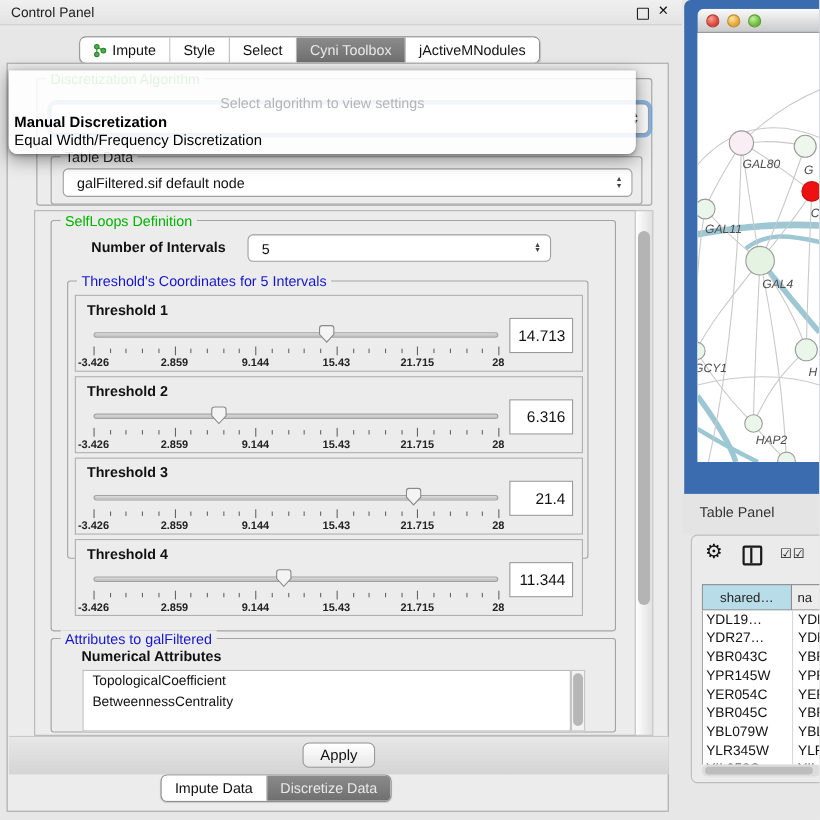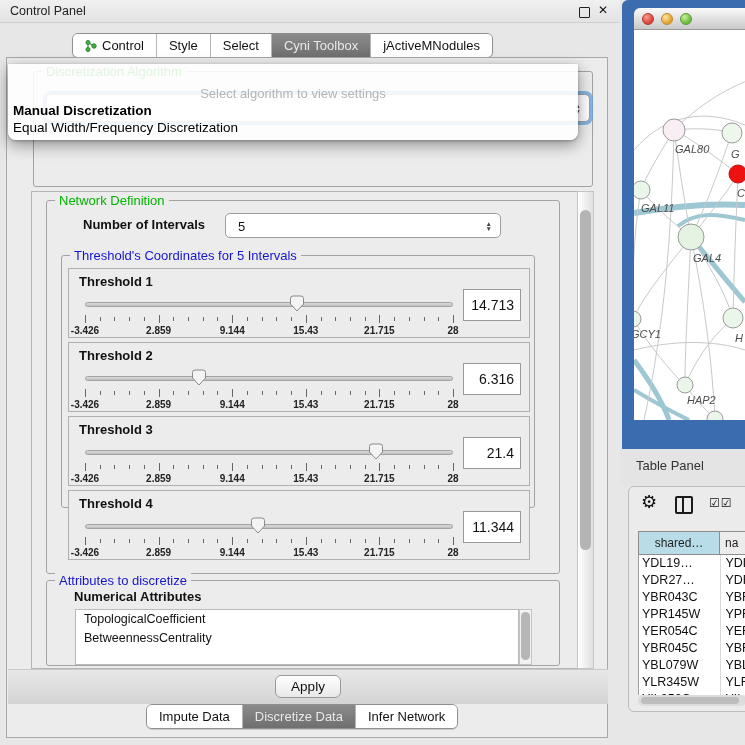--- a/index.html
+++ b/index.html
@@ -112,21 +112,21 @@
 
   <div class="tabstrip toptabs">
     <div class="tabseg">
       <svg width="12" height="14" viewBox="0 0 12 14">
         <line x1="3" y1="3.5" x2="3" y2="10.5" stroke="#3aa03a" stroke-width="1.2"></line>
         <line x1="3" y1="3.5" x2="9" y2="7" stroke="#3aa03a" stroke-width="1.2"></line>
         <circle cx="3" cy="3.5" r="2" fill="#47b347" stroke="#2c7f2c"></circle>
         <circle cx="3" cy="10.5" r="2" fill="#47b347" stroke="#2c7f2c"></circle>
         <circle cx="9" cy="7" r="2.2" fill="#47b347" stroke="#2c7f2c"></circle>
       </svg>
-      <span>Control</span>
+      <span>Impute</span>
     </div>
     <div class="tabseg">
         <span>Style</span>
       </div>
     <div class="tabseg">
         <span>Select</span>
       </div>
     <div class="tabseg selected">
         <span>Cyni Toolbox</span>
       </div>
@@ -139,26 +139,36 @@
 
     <div class="group" style="left:26px;top:13px;width:560px;height:116px;">
       <span class="gtitle algo-t">Discretization Algorithm</span>
       <div class="combo focusring" style="left:12px;top:22px;width:544px;height:28px;">
         <span class="stepper">
             <i>▲</i>
             <i>▼</i>
           </span>
       </div>
 
+      <div class="group" style="left:12px;top:70px;width:538px;height:44px;background:#ececec;">
+        <span class="gtitle">Table Data</span>
+        <div class="combo" style="left:10px;top:10px;width:518px;height:26px;">
+          <span class="combo-val">galFiltered.sif default node</span>
+          <span class="stepper">
+              <i>▲</i>
+              <i>▼</i>
+            </span>
+        </div>
+      </div>
     </div>
 
     <div class="scrollpane">
 
       <div class="group" style="left:14px;top:8px;width:514px;height:374px;">
-        <span class="gtitle green">Network Definition</span>
+        <span class="gtitle green">SelfLoops Definition</span>
         <span class="lbl-bold" style="position:absolute;left:36px;top:16px;">Number of Intervals</span>
         <div class="combo" style="left:178px;top:12px;width:276px;height:25px;">
           <span class="combo-val">5</span>
           <span class="stepper">
               <i>▲</i>
               <i>▼</i>
             </span>
         </div>
 
         <div class="group" style="left:14px;top:54px;width:474px;height:253px;">
@@ -330,21 +340,21 @@
                       <path d="M1,3.5 Q1,1 3.5,1 L11.5,1 Q14,1 14,3.5 L14,9 L7.5,16 L1,9 Z" fill="#f4f4f4" stroke="#898989" stroke-width="1"></path>
                     </svg></div>
                 </div>
                 <div class="val-box">11.344</div>
               </div>
             </div>
         </div>
       </div>
 
       <div class="group" style="left:14px;top:388px;width:514px;height:86px;">
-        <span class="gtitle blue">Attributes to discretize</span>
+        <span class="gtitle blue">Attributes to galFiltered</span>
         <div class="lbl-bold" style="position:absolute;left:14px;top:8px;padding-left:13px;">Numerical Attributes</div>
         <div class="attr-list" id="attr-list">
             <div class="attr-item">TopologicalCoefficient</div>
             <div class="attr-item">BetweennessCentrality</div>
           </div>
         <div class="attr-scroll">
             <div class="attr-thumb"></div>
           </div>
       </div>
     </div>
@@ -356,23 +366,20 @@
     <div class="applybar">
       <button class="apply">Apply</button>
     </div>
 
     <div class="tabstrip bottomtabs">
       <div class="tabseg">
           <span>Impute Data</span>
         </div>
       <div class="tabseg selected">
           <span>Discretize Data</span>
-        </div>
-      <div class="tabseg">
-          <span>Infer Network</span>
         </div>
     </div>
   </div>
 
   <div class="abs netwin">
     <div class="nettitle">
       <span class="tl red"></span>
       <span class="tl yellow"></span>
       <span class="tl green"></span>
     </div>

